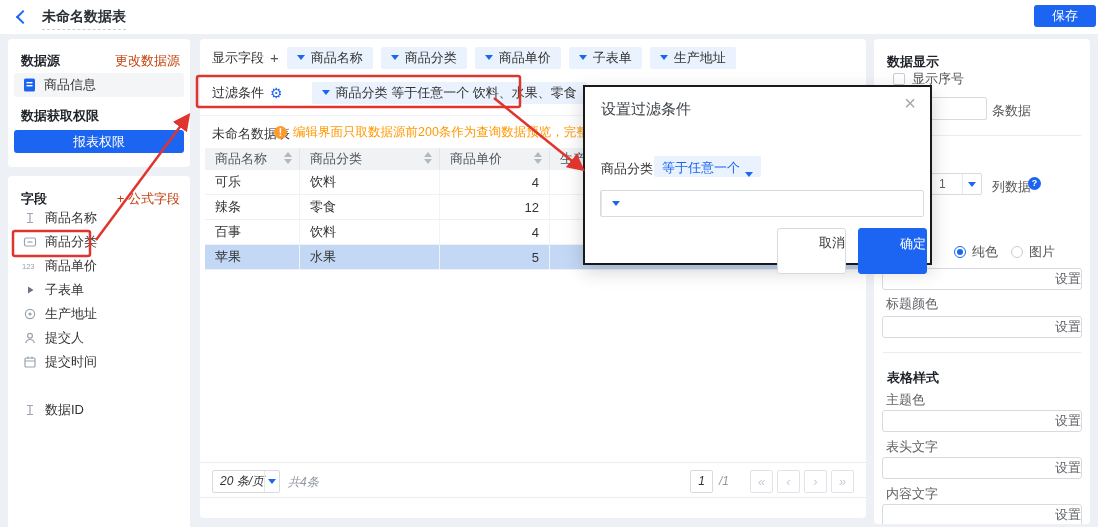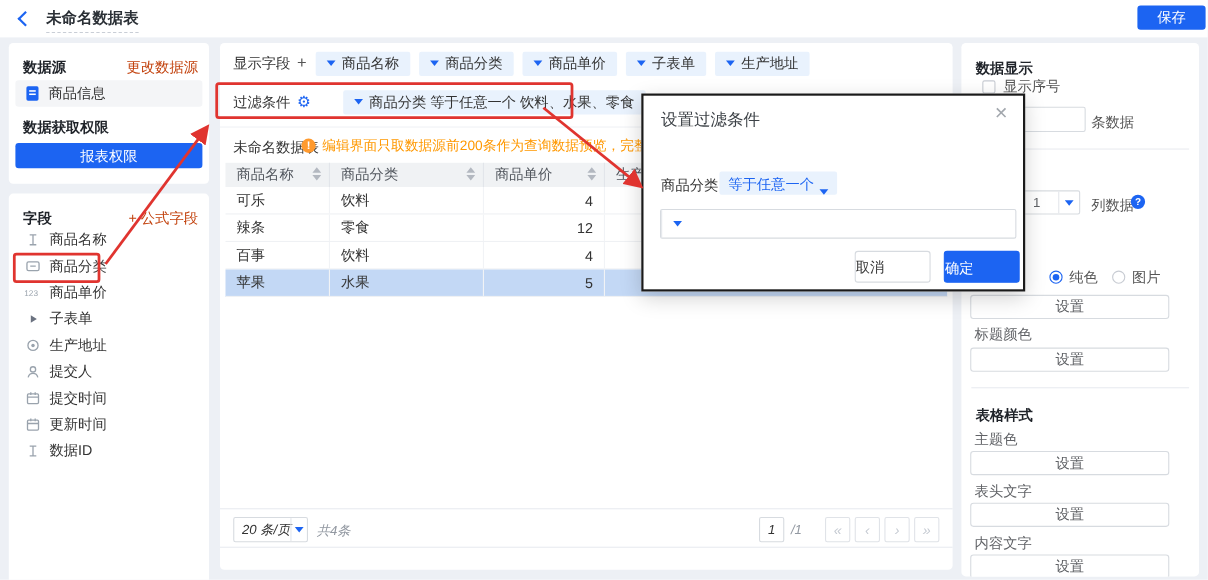--- a/index.html
+++ b/index.html
@@ -82,37 +82,37 @@
   #col-sel .txt { flex:1; padding-left:10px; font-size:12px; color:#606266; }
   #col-sel .cbox { width:19px; height:100%; border-left:1px solid #e4e7ec; display:flex; align-items:center; justify-content:center; }
   #col-suffix { position:absolute; left:118px; top:139px; color:#555; }
   #help-ic { position:absolute; left:154px; top:138px; width:13px; height:13px; border-radius:50%; background:#1c64f2; color:#fff; font-size:9px; font-weight:bold; text-align:center; line-height:13px; cursor:pointer; }
   .radio-row { position:absolute; top:204px; display:flex; align-items:center; cursor:pointer; }
   #radio1 { left:74px; } #radio2 { left:131px; }
   .rdo { width:12px; height:12px; border-radius:50%; border:1px solid #c8ccd3; position:relative; background:#fff; }
   .rdo.sel { border-color:#1c64f2; }
   .rdo.sel::after { content:""; position:absolute; left:2px; top:2px; width:6px; height:6px; border-radius:50%; background:#1c64f2; }
   .radio-row span { margin-left:6px; color:#555; }
-  .rc-set { position:absolute; left:8px; width:181px; height:22px; border:1px solid #d7dbe0; border-radius:3px; background:#fff; color:#606266; font-size:13px; text-align:center; line-height:20px; cursor:pointer; }
+  .rc-set { position:absolute; left:8px; width:200px; height:22px; border:1px solid #d7dbe0; border-radius:3px; background:#fff; color:#606266; font-size:13px; text-align:right; line-height:20px; cursor:pointer; }
   .s1{top:229px}.s2{top:277px}.s3{top:371px}.s4{top:418px}.s5{top:465px}
   .rc-label { position:absolute; left:12px; color:#606266; font-size:13px; }
   #lbl-titlecolor{top:256px} #lbl-theme{top:352px} #lbl-headtext{top:399px} #lbl-bodytext{top:446px}
   #rc-h2 { top:330px; }
 
   
   #modal { position:absolute; left:583px; top:85px; width:349px; height:180px; background:#fff; border:2px solid #1a1a1a; box-shadow:0 6px 18px rgba(0,0,0,.18); z-index:10; }
   #modal-title { position:absolute; left:16px; top:13px; font-size:15px; color:#3d4247; }
   #modal-close { position:absolute; right:14px; top:6px; font-size:20px; color:#a2a7ad; cursor:pointer; line-height:20px; }
   #m-field { position:absolute; left:16px; top:73px; color:#333; }
   #m-op { position:absolute; left:69px; top:69px; height:21px; display:flex; align-items:flex-end; background:#e9f2fd; border-radius:2px; padding:0 8px; color:#1c64f2; cursor:pointer; }
   #m-op .caret { margin-left:5px; }
   #m-input { position:absolute; left:15px; top:103px; width:324px; height:27px; border:1px solid #d7dbe0; border-radius:2px; display:flex; background:#fff; }
   #m-input input { flex:1; border:none; outline:none; padding-left:10px; font-size:13px; color:#333; font-family:inherit; background:transparent; }
   #m-input .cbox { width:28px; border-left:1px solid #e4e7ec; display:flex; align-items:center; justify-content:center; cursor:pointer; }
-  .m-btn { position:absolute; top:141px; height:29px; border-radius:3px; font-size:13px; text-align:left; line-height:27px; cursor:pointer; }
+  .m-btn { position:absolute; top:141px; height:46px; border-radius:3px; font-size:13px; text-align:right; line-height:27px; cursor:pointer; }
   #m-cancel { left:192px; width:69px; border:1px solid #d7dbe0; background:#fff; color:#333; }
   #m-ok { left:273px; width:69px; border:1px solid #1c64f2; background:#1c64f2; color:#fff; line-height:29px; }
 
   
   #anno { position:absolute; left:0; top:0; width:1098px; height:527px; z-index:30; pointer-events:none; }
 </style>
 </head>
 <body>
 
 <div id="topbar">
@@ -192,29 +192,20 @@
     <span class="lb">提交人</span>
   </div>
   <div class="fld f6">
     <span class="ic">
         <svg width="14" height="14" viewBox="0 0 14 14">
           <rect x="2" y="3" width="10" height="9" rx="1" stroke="#9aa3ad" stroke-width="1.2" fill="none"></rect>
           <path d="M2 6h10M5 1.5v2.5M9 1.5v2.5" stroke="#9aa3ad" stroke-width="1.2"></path>
         </svg>
       </span>
     <span class="lb">提交时间</span>
-  </div>
-  <div class="fld f7">
-    <span class="ic">
-        <svg width="14" height="14" viewBox="0 0 14 14">
-          <rect x="2" y="3" width="10" height="9" rx="1" stroke="#9aa3ad" stroke-width="1.2" fill="none"></rect>
-          <path d="M2 6h10M5 1.5v2.5M9 1.5v2.5" stroke="#9aa3ad" stroke-width="1.2"></path>
-        </svg>
-      </span>
-    <span class="lb">更新时间</span>
   </div>
   <div class="fld f8">
     <span class="ic">
         <svg width="14" height="14" viewBox="0 0 14 14">
           <path d="M4 2.5h6M4 11.5h6M7 2.5v9" stroke="#9aa3ad" stroke-width="1.2" fill="none"></path>
         </svg>
       </span>
     <span class="lb">数据ID</span>
   </div>
 </div>

